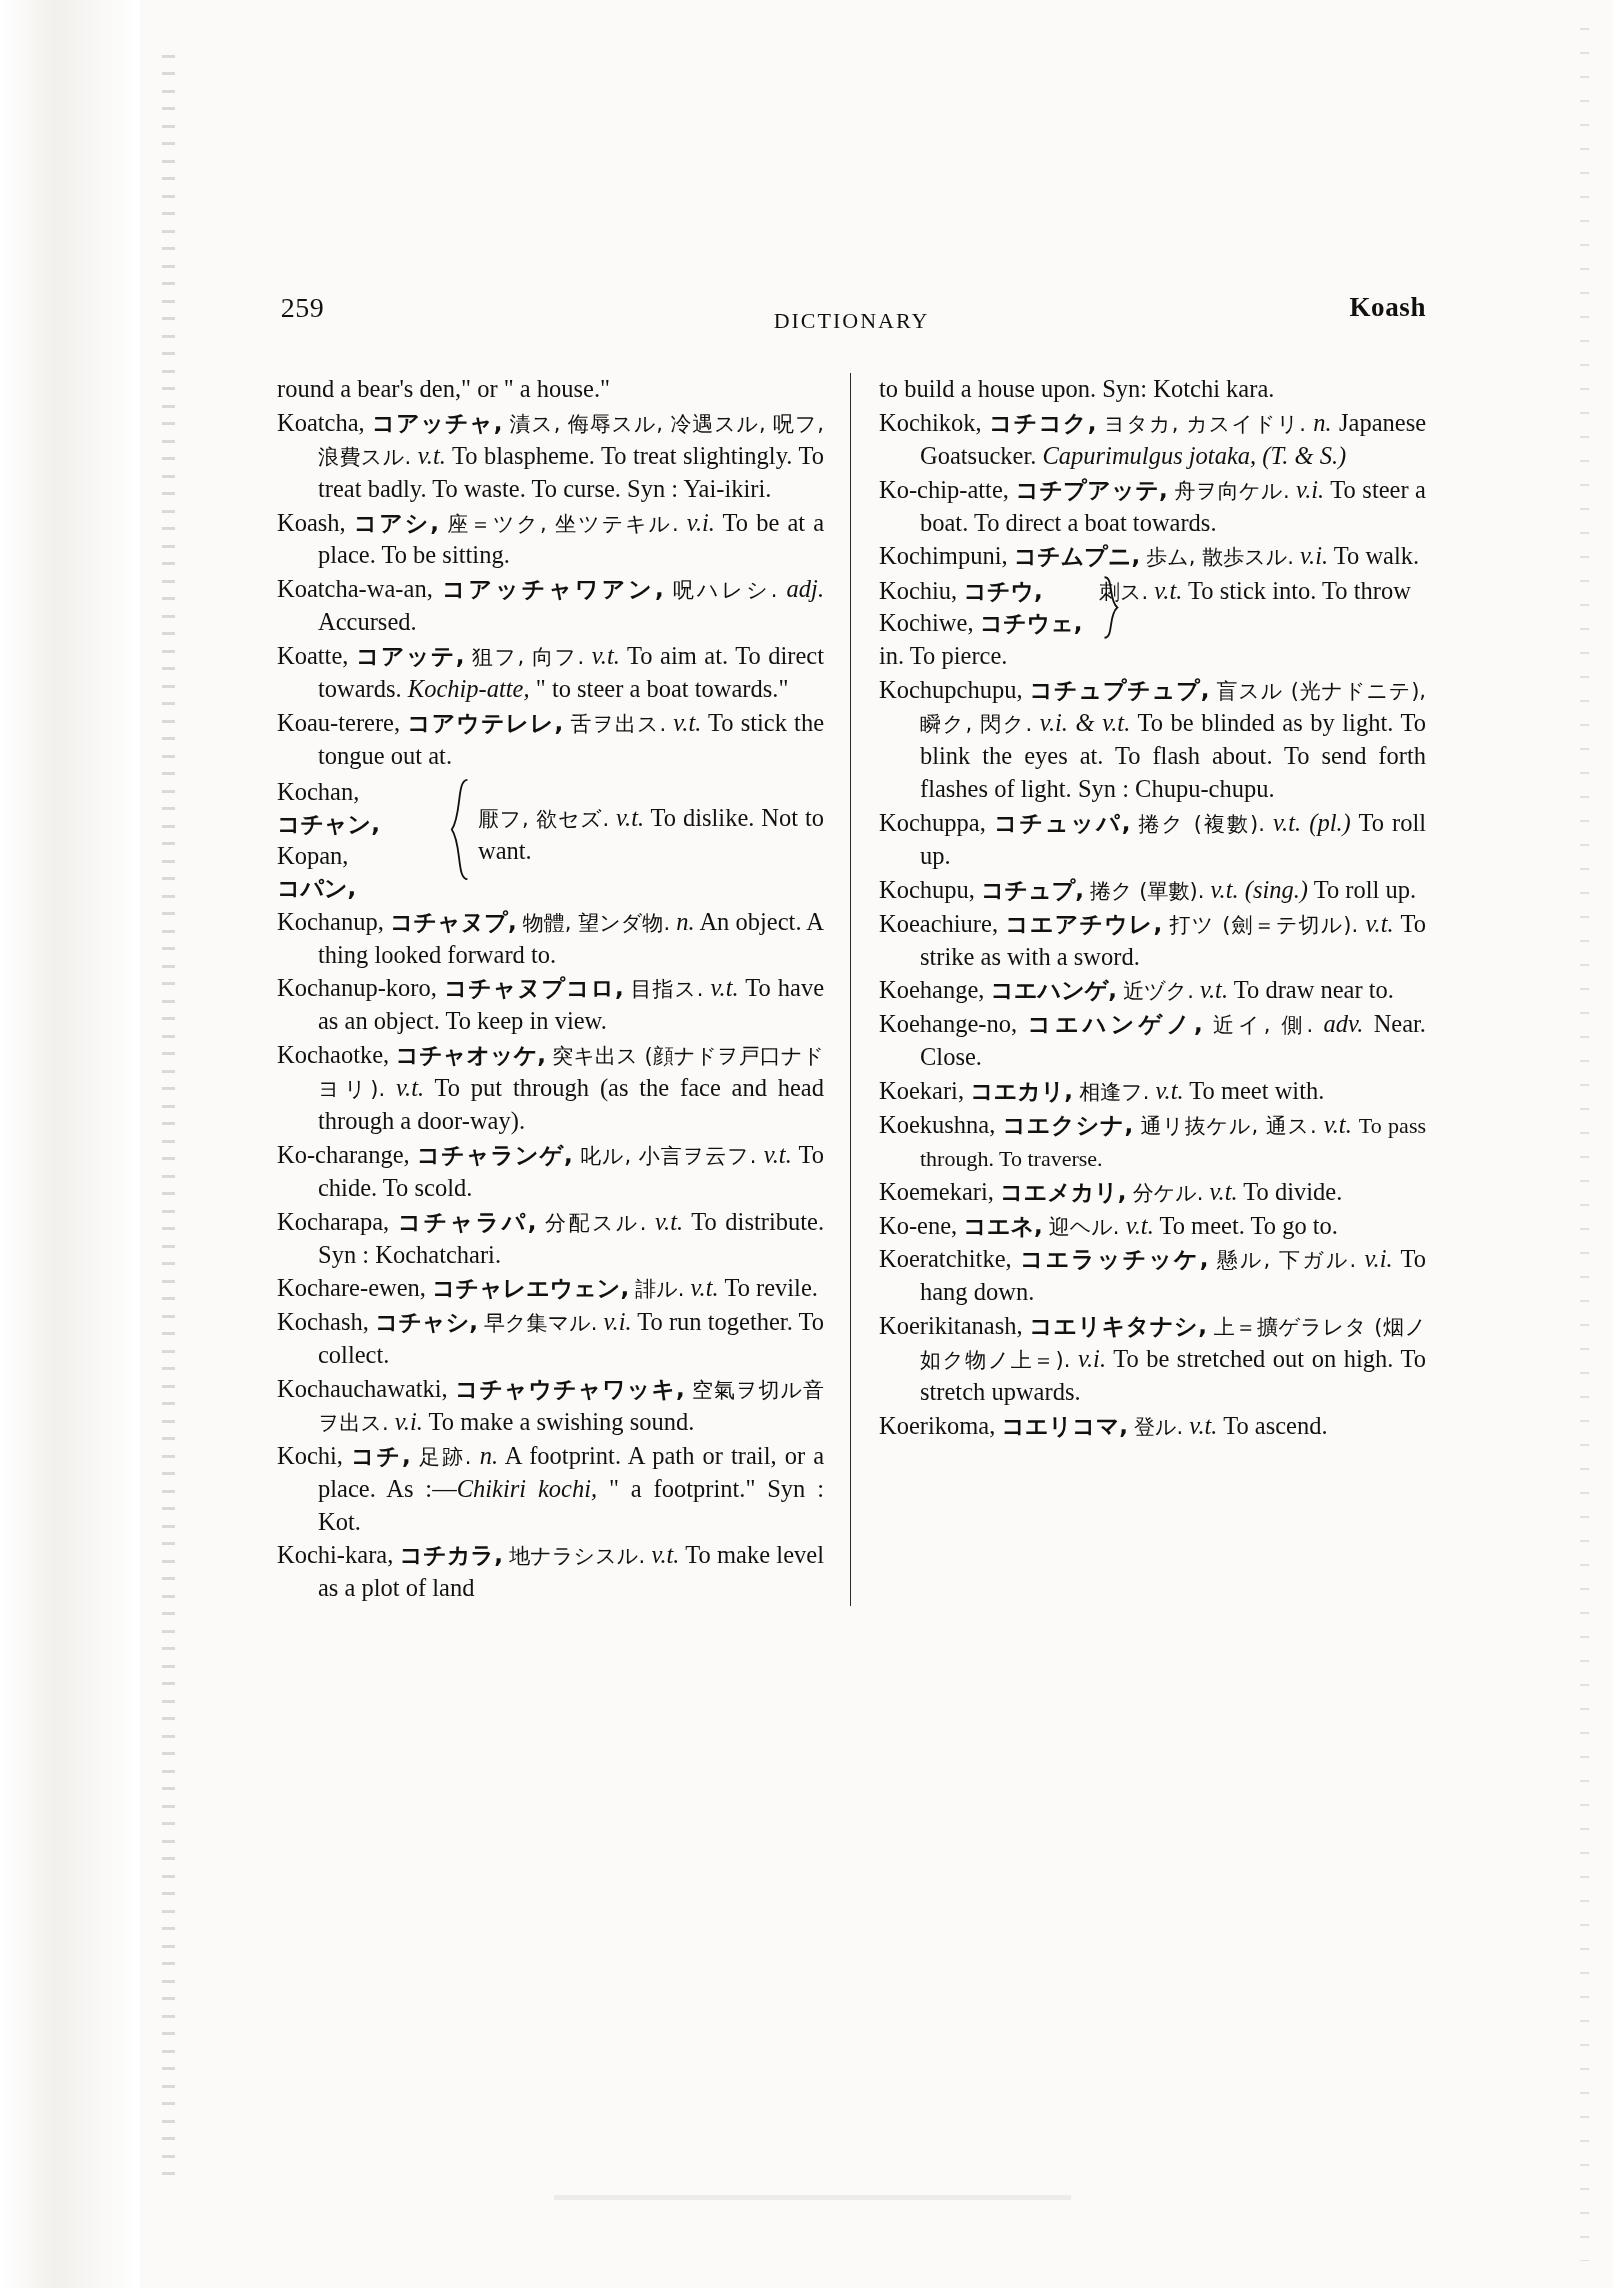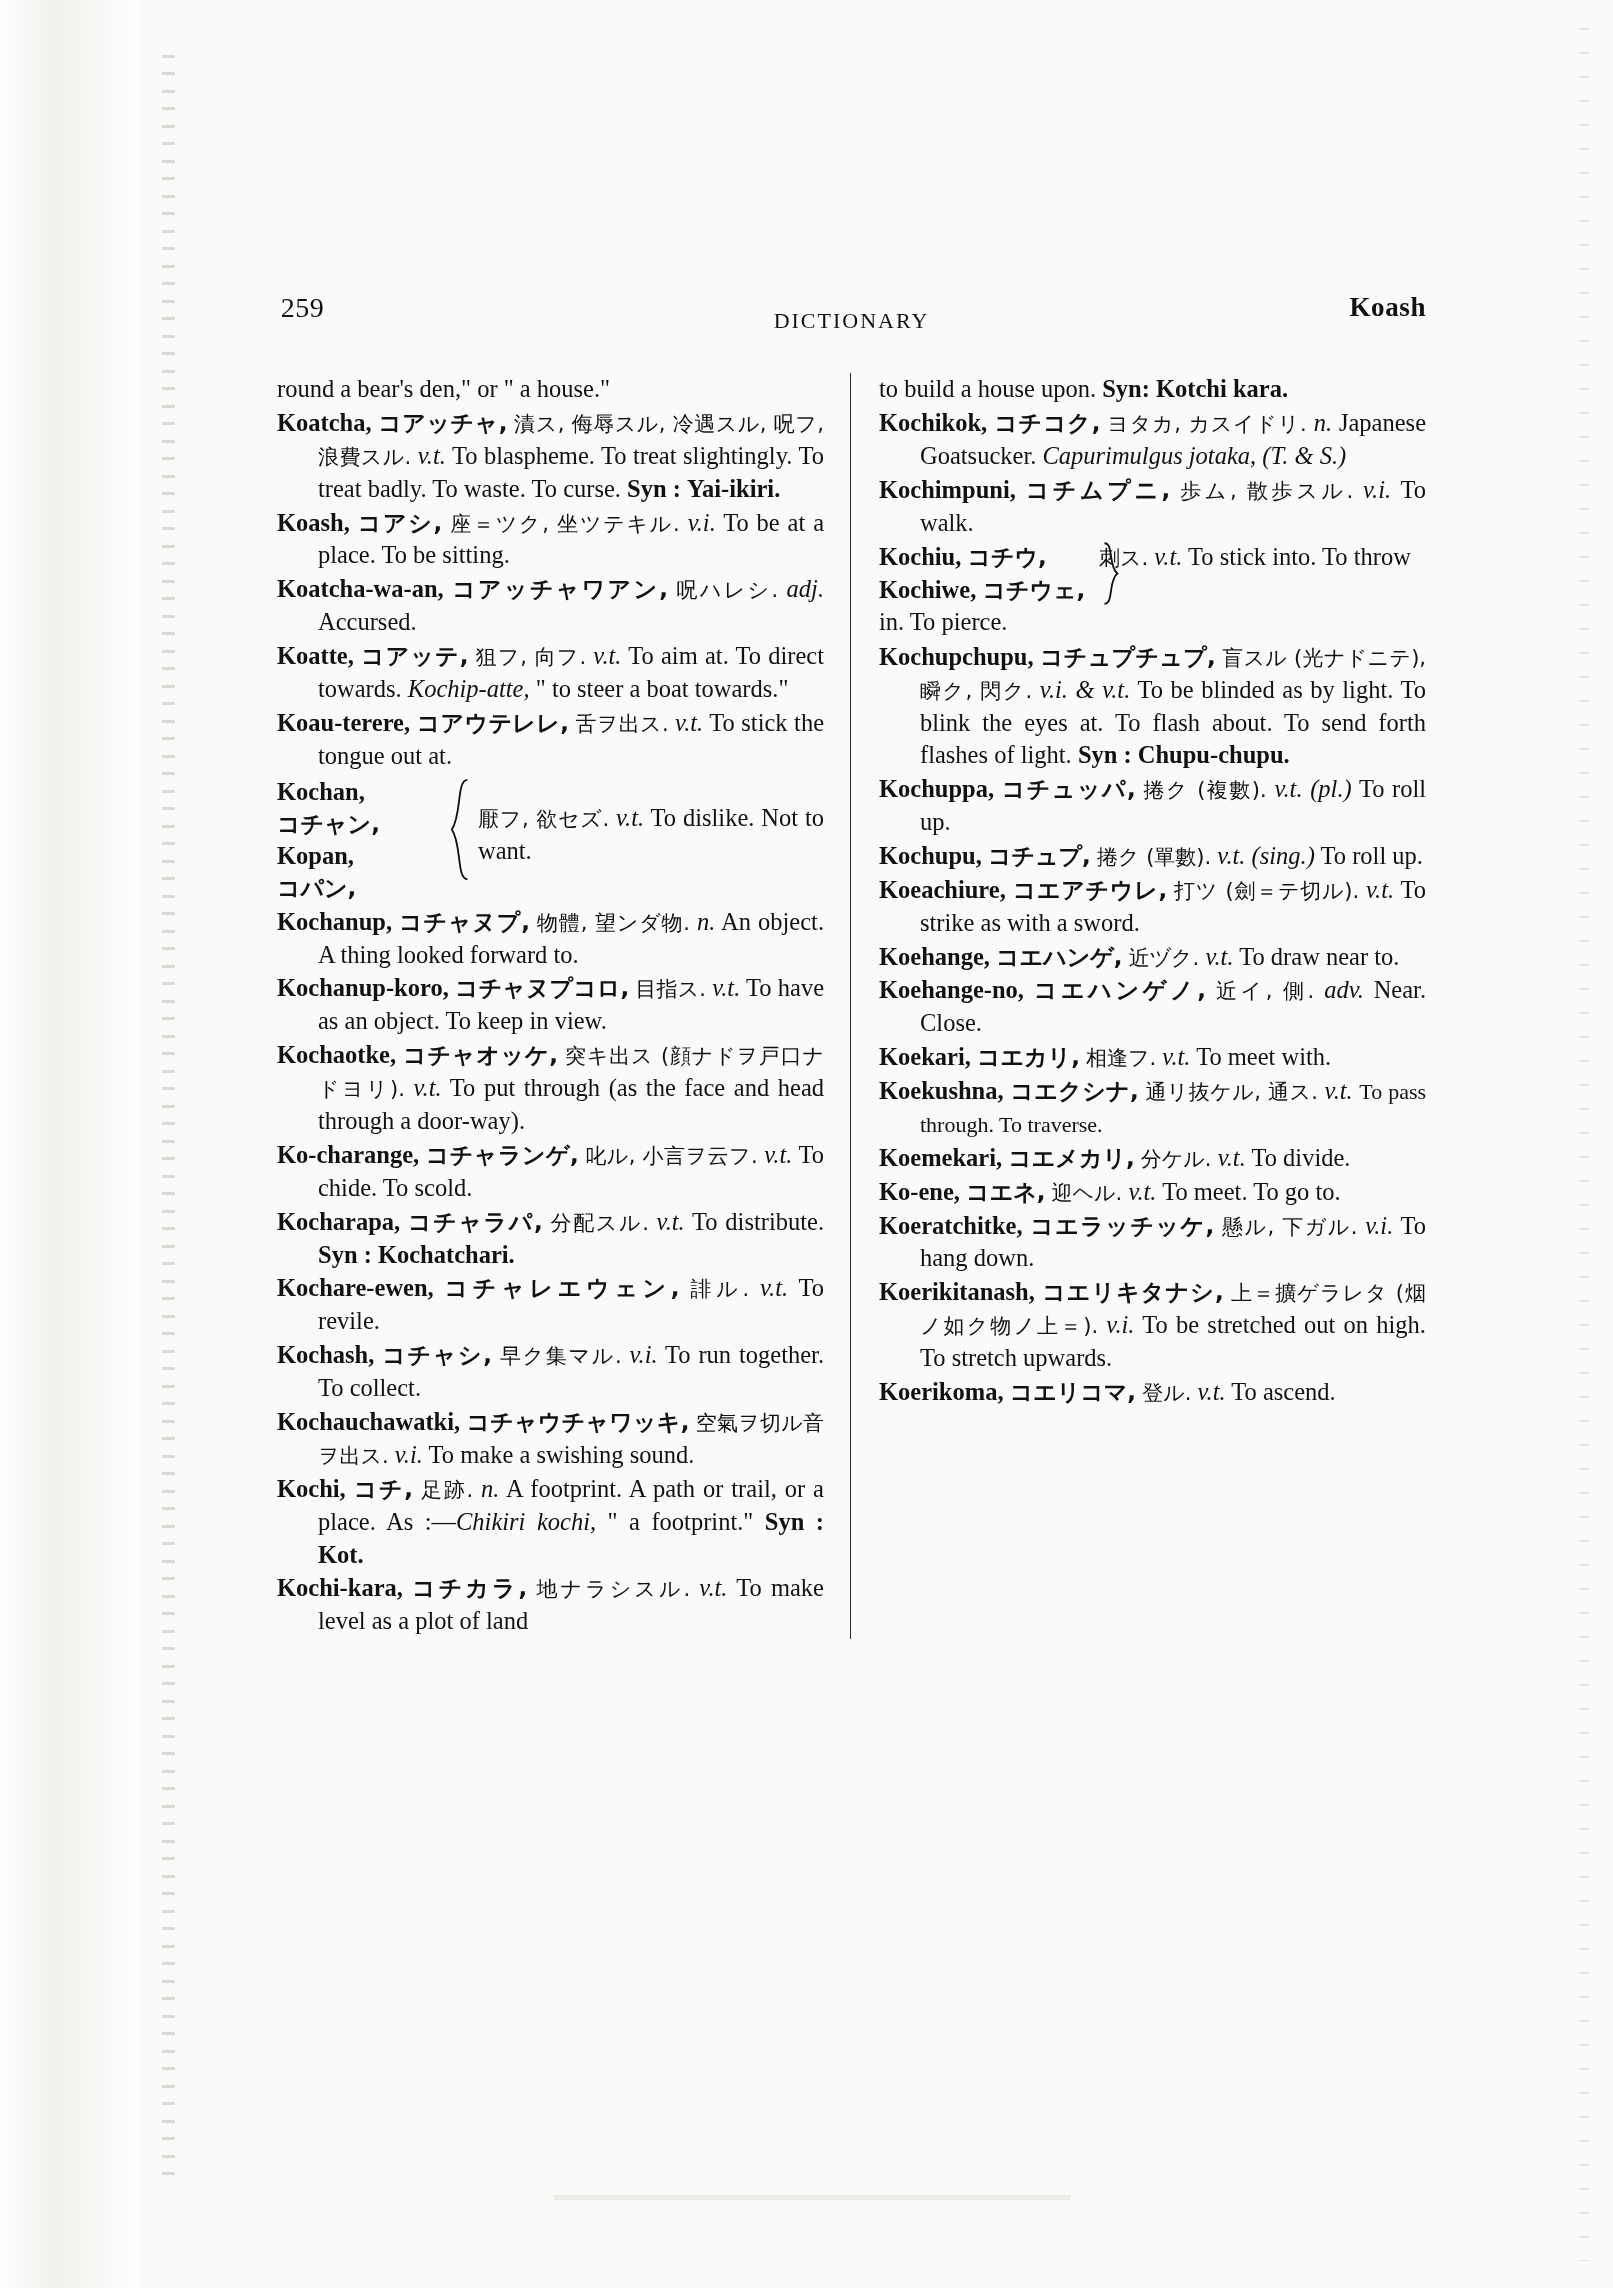--- a/index.html
+++ b/index.html
@@ -104,21 +104,21 @@
   }
   .entry {
     margin: 0 0 0.9px 0;
     text-indent: 0;
     padding-left: 41px;
   }
   .entry > .hang {
     margin-left: -41px;
   }
   b, .hw {
-    font-weight: bold;
+    font-weight: normal;
   }
   .jp {
     font-family: "DejaVu Sans", sans-serif;
     font-weight: bold;
     font-size: 23px;
   }
   .kana {
     font-family: "DejaVu Sans", sans-serif;
     font-size: 21px;
     font-weight: normal;
@@ -397,20 +397,27 @@
         <p class="entry">
           <span class="hang hw">Kochikok,</span>
           <span class="jp">コチコク,</span>
           <span class="kana">ヨタカ, カスイドリ.</span>
           <i>n.</i>
           <span>Japanese Goatsucker.</span>
           <i>Capurimulgus jotaka,</i>
           <i>(T. &amp; S.)</i>
         </p>
 
+        <p class="entry">
+          <span class="hang hw">Ko-chip-atte,</span>
+          <span class="jp">コチプアッテ,</span>
+          <span class="kana">舟ヲ向ケル.</span>
+          <i>v.i.</i>
+          <span>To steer a boat.  To direct a boat towards.</span>
+        </p>
 
         <p class="entry">
           <span class="hang hw">Kochimpuni,</span>
           <span class="jp">コチムプニ,</span>
           <span class="kana">歩ム, 散歩スル.</span>
           <i>v.i.</i>
           <span>To walk.</span>
         </p>
 
         <div class="brace-group2">

